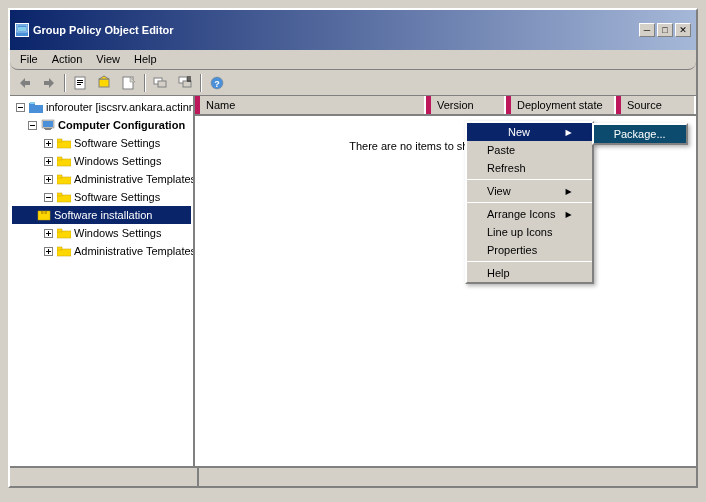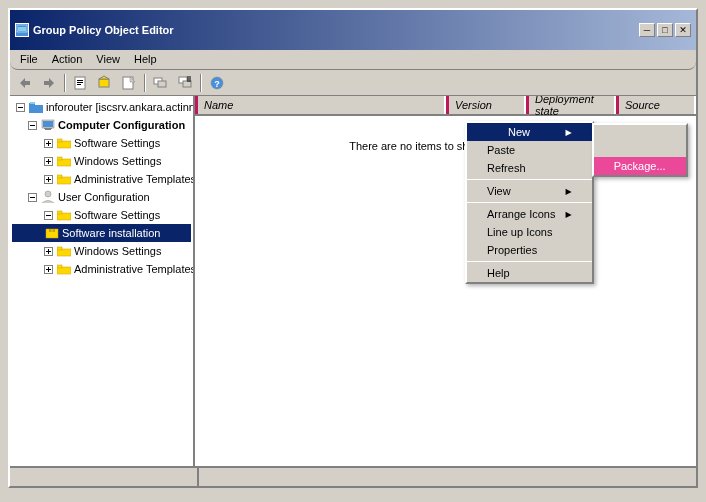--- a/index.html
+++ b/index.html
@@ -196,34 +196,33 @@
       display: flex;
       background: #d4d0c8;
       border-bottom: 2px solid #808080;
       height: 20px;
     }
 
     .col-header {
       padding: 2px 6px;
       font-size: 11px;
       border-right: 2px solid #fff;
-      border-left: 3px solid #be185d;
+      border-left: 5px solid #be185d;
       display: flex;
       align-items: center;
       cursor: pointer;
       user-select: none;
-      font-style: italic;
     }
 
     .col-header:first-child {
       flex: 1;
     }
 
     .col-version { width: 80px; text-align: right; }
-    .col-deploy { width: 90px; }
+    .col-deploy { width: 110px; }
     .col-source { width: 80px; }
 
     .empty-message {
       display: flex;
       align-items: center;
       justify-content: center;
       height: 60px;
       font-size: 11px;
       color: #000;
     }
@@ -282,23 +281,22 @@
       box-shadow: 2px 2px 4px rgba(0,0,0,0.3);
     }
 
     .submenu-item {
       padding: 3px 20px;
       font-size: 11px;
       cursor: pointer;
     }
 
     .submenu-item.highlighted {
-      background: #ec4899;
+      background: #0c4a6e;
       color: white;
-      margin-top: 32px;
     }
 
     
     .status-bar {
       height: 20px;
       background: #d4d0c8;
       border-top: 2px solid #808080;
       display: flex;
       align-items: center;
       padding: 0 4px;
@@ -482,53 +480,38 @@
         </span>
         <span class="folder-icon">
           <svg width="14" height="12" viewBox="0 0 14 12">
             <rect x="0" y="4" width="14" height="7" fill="#ffd700" stroke="#c8a000" stroke-width="0.5"></rect>
             <rect x="0" y="2" width="5" height="3" fill="#ffd700" stroke="#c8a000" stroke-width="0.5"></rect>
           </svg>
         </span>
         <span class="tree-label">Administrative Templates</span>
       </div>
 
-      <div class="tree-item" style="padding-left: 12px;">
-        <span class="expand-icon">
-          <svg width="9" height="9" viewBox="0 0 9 9">
-            <rect x="0.5" y="0.5" width="8" height="8" fill="white" stroke="#808080"></rect>
-            <line x1="2" y1="4.5" x2="7" y2="4.5" stroke="#000" stroke-width="1"></line>
-          </svg>
-        </span>
-        <span class="folder-icon">
-          <svg width="14" height="14" viewBox="0 0 14 14">
-            <circle cx="7" cy="4" r="3" fill="#d4d0c8" stroke="#808080" stroke-width="0.5"></circle>
-            <path d="M1,13 Q7,8 13,13" fill="#d4d0c8" stroke="#808080" stroke-width="0.5"></path>
-          </svg>
-        </span>
-        <span class="tree-label">User Configuration</span>
-      </div>
 
       <div class="tree-item" style="padding-left: 28px;">
         <span class="expand-icon">
           <svg width="9" height="9" viewBox="0 0 9 9">
             <rect x="0.5" y="0.5" width="8" height="8" fill="white" stroke="#808080"></rect>
             <line x1="2" y1="4.5" x2="7" y2="4.5" stroke="#000" stroke-width="1"></line>
           </svg>
         </span>
         <span class="folder-icon">
           <svg width="14" height="12" viewBox="0 0 14 12">
             <rect x="0" y="4" width="14" height="7" fill="#ffd700" stroke="#c8a000" stroke-width="0.5"></rect>
             <rect x="0" y="2" width="5" height="3" fill="#ffd700" stroke="#c8a000" stroke-width="0.5"></rect>
           </svg>
         </span>
         <span class="tree-label">Software Settings</span>
       </div>
 
-      <div class="tree-item selected" style="padding-left: 32px;">
+      <div class="tree-item selected" style="padding-left: 24px;">
         <span class="folder-icon">
           <svg width="14" height="14" viewBox="0 0 14 14">
             <rect x="1" y="3" width="12" height="9" fill="#ffd700" stroke="#c8a000" stroke-width="0.5"></rect>
             <rect x="4" y="3" width="6" height="3" fill="#c8a000"></rect>
             <line x1="7" y1="3" x2="7" y2="6" stroke="#ffd700" stroke-width="1"></line>
           </svg>
         </span>
         <span class="tree-label">Software installation</span>
       </div>
 

